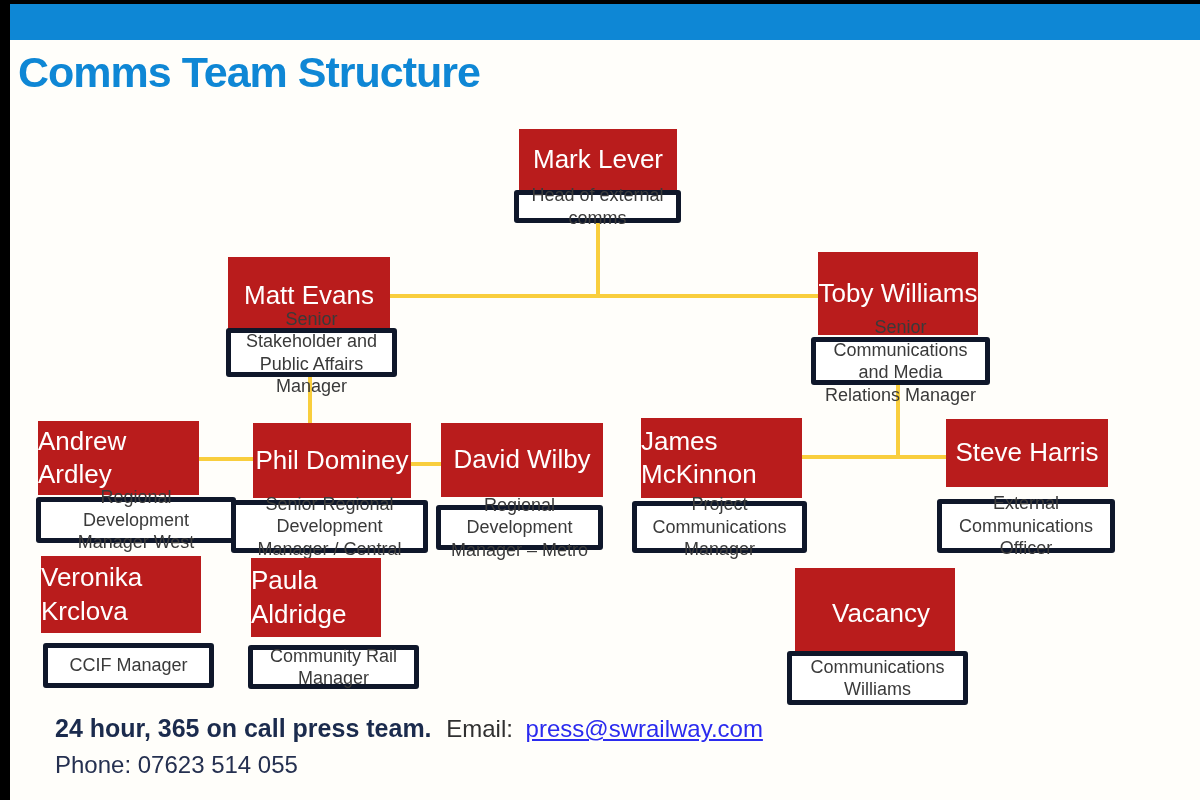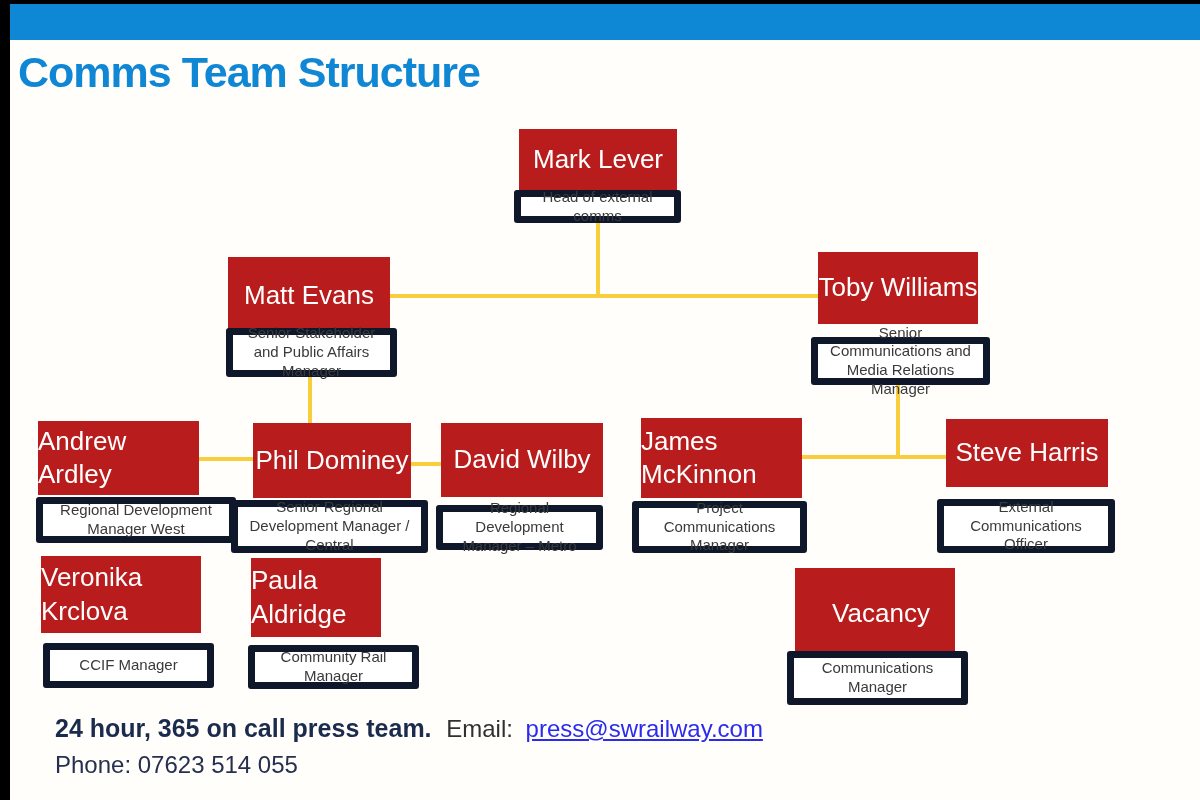--- a/index.html
+++ b/index.html
@@ -30,26 +30,26 @@
   .name-box {
     position: absolute;
     background: #b91c1c;
     color: #ffffff;
     display: flex; align-items: center; justify-content: center;
     font-size: 26px; line-height: 1.28;
   }
   .title-box {
     position: absolute;
     background: #ffffff;
-    border: 7px solid #0f172a;
+    border: 5px solid #0f172a;
     border-radius: 3px;
     color: #3a3a3a;
     display: flex; align-items: center; justify-content: center;
     text-align: center;
-    font-size: 15px; line-height: 1.25;
+    font-size: 18px; line-height: 1.25;
     white-space: pre-line;
     padding: 2px 4px;
   }
   .hline, .vline {
     position: absolute;
     background: #f9ce3d;
   }
   .footer {
     position: absolute; left: 55px; top: 714px; width: 1100px;
     color: #1b2b4d;
@@ -80,21 +80,21 @@
   <div class="hline" style="left:411px; top:462px; width:30px; height:4px;"></div>
   <div class="vline" style="left:896px; top:385px; width:4px; height:74px;"></div>
   <div class="hline" style="left:802px; top:455px; width:144px; height:4px;"></div>
 
   <div class="name-box" style="left:519px; top:129px; width:158px; height:61px;">Mark Lever</div>
   <div class="title-box" style="left:514px; top:190px; width:167px; height:33px;">Head of external comms</div>
 
   <div class="name-box" style="left:228px; top:257px; width:162px; height:78px;">Matt Evans</div>
   <div class="title-box" style="left:226px; top:328px; width:171px; height:49px;">Senior Stakeholder and Public Affairs Manager</div>
 
-  <div class="name-box" style="left:818px; top:252px; width:160px; height:72px;">Toby Williams</div>
+  <div class="name-box" style="left:818px; top:252px; width:160px; height:83px;">Toby Williams</div>
   <div class="title-box" style="left:811px; top:337px; width:179px; height:48px;">Senior Communications and Media Relations Manager</div>
 
   <div class="name-box" style="left:38px; top:421px; width:161px; height:74px;">Andrew Ardley</div>
   <div class="title-box" style="left:36px; top:497px; width:200px; height:46px;">Regional Development Manager West</div>
 
   <div class="name-box" style="left:253px; top:423px; width:158px; height:75px;">Phil Dominey</div>
   <div class="title-box" style="left:231px; top:500px; width:197px; height:53px;">Senior Regional Development Manager / Central</div>
 
   <div class="name-box" style="left:441px; top:423px; width:162px; height:74px;">David Wilby</div>
   <div class="title-box" style="left:436px; top:505px; width:167px; height:45px;">Regional Development Manager – Metro</div>
@@ -107,21 +107,21 @@
   <div class="name-box" style="left:946px; top:419px; width:162px; height:68px;">Steve Harris</div>
   <div class="title-box" style="left:937px; top:499px; width:178px; height:54px;">External Communications Officer</div>
 
   <div class="name-box" style="left:41px; top:556px; width:160px; height:77px;">Veronika Krclova</div>
   <div class="title-box" style="left:43px; top:643px; width:171px; height:45px;">CCIF Manager</div>
 
   <div class="name-box" style="left:251px; top:558px; width:130px; height:79px;">Paula Aldridge</div>
   <div class="title-box" style="left:248px; top:645px; width:171px; height:44px;">Community Rail Manager</div>
 
   <div class="name-box" style="left:795px; top:568px; width:160px; height:92px;padding-left:12px;">Vacancy</div>
-  <div class="title-box" style="left:787px; top:651px; width:181px; height:54px;">Communications Manager</div>
+  <div class="title-box" style="left:787px; top:651px; width:181px; height:54px;">Communications Williams</div>
 
 </div>
 
 <div class="footer">
   <div class="footer-line1">
     <span class="footer-bold">24 hour, 365 on call press team.</span>
     <span class="footer-email-label">Email:</span>
     <a class="footer-email-link">press@swrailway.com</a>
   </div>
   <div class="footer-line2">Phone: 07623 514 055</div>

